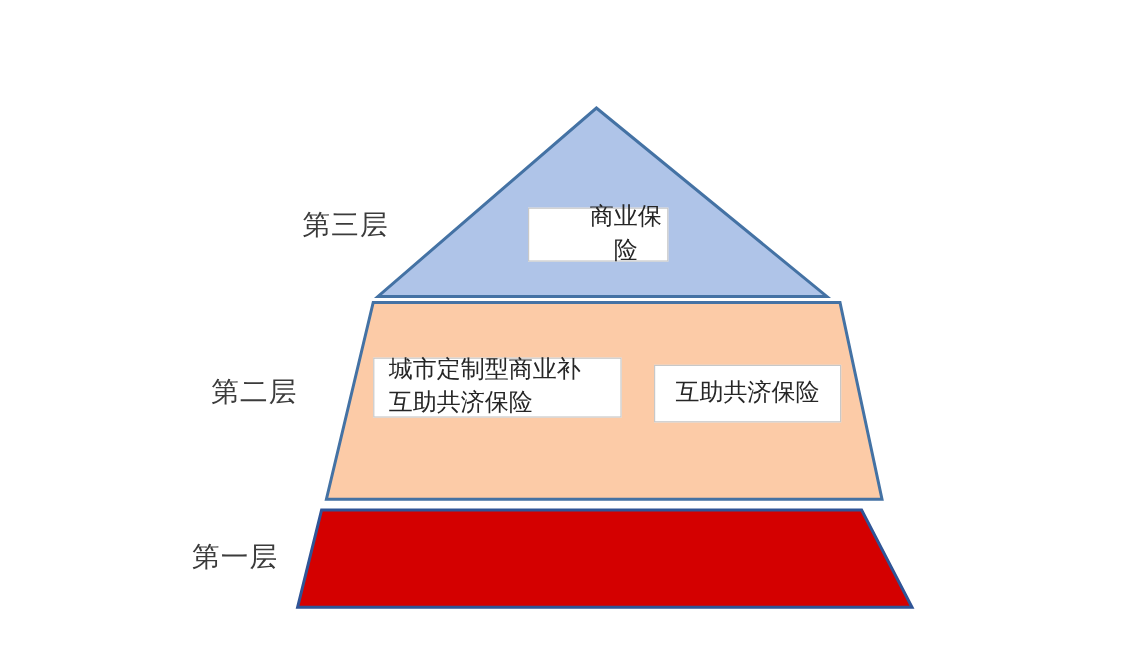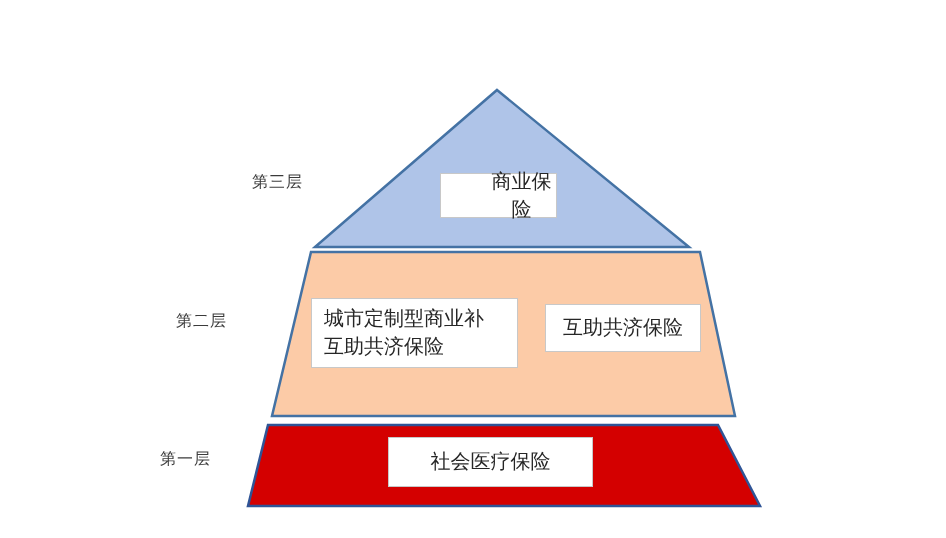--- a/index.html
+++ b/index.html
@@ -22,21 +22,21 @@
     position: absolute;
     left: 0;
     top: 0;
     width: 946px;
     height: 538px;
   }
 
   
   .tier-label {
     position: absolute;
-    font-size: 16px;
+    font-size: 23px;
     color: #3b3b3b;
     letter-spacing: 1px;
     white-space: nowrap;
     font-family: "Liberation Sans", "DejaVu Sans", sans-serif;
   }
   #tier-label-3 { left: 252px; top: 172px; }
   #tier-label-2 { left: 176px; top: 311px; }
   #tier-label-1 { left: 160px; top: 449px; text-align: center; }
 
   
@@ -60,21 +60,21 @@
     height: 45px;
     justify-content: center;
     text-align: center;
     padding-left: 46px;
   }
 
   #callout-city-supplement {
     left: 311px;
     top: 298px;
     width: 207px;
-    height: 70px;
+    height: 50px;
     padding: 0 12px;
     justify-content: flex-start;
     text-align: left;
   }
 
   #callout-mutual-aid {
     left: 529px;
     top: 304px;
     width: 156px;
     height: 48px;
@@ -120,17 +120,14 @@
     <span>
       <span>城市定制型商业补</span><br>
       <span>互助共济保险</span>
     </span>
   </div>
 
   <div class="callout" id="callout-mutual-aid">
     <span>互助共济保险</span>
   </div>
 
-  <div class="callout" id="callout-social-medical">
-    <span>社会医疗保险</span>
-  </div>
 
 </div>
 
 </body></html>

